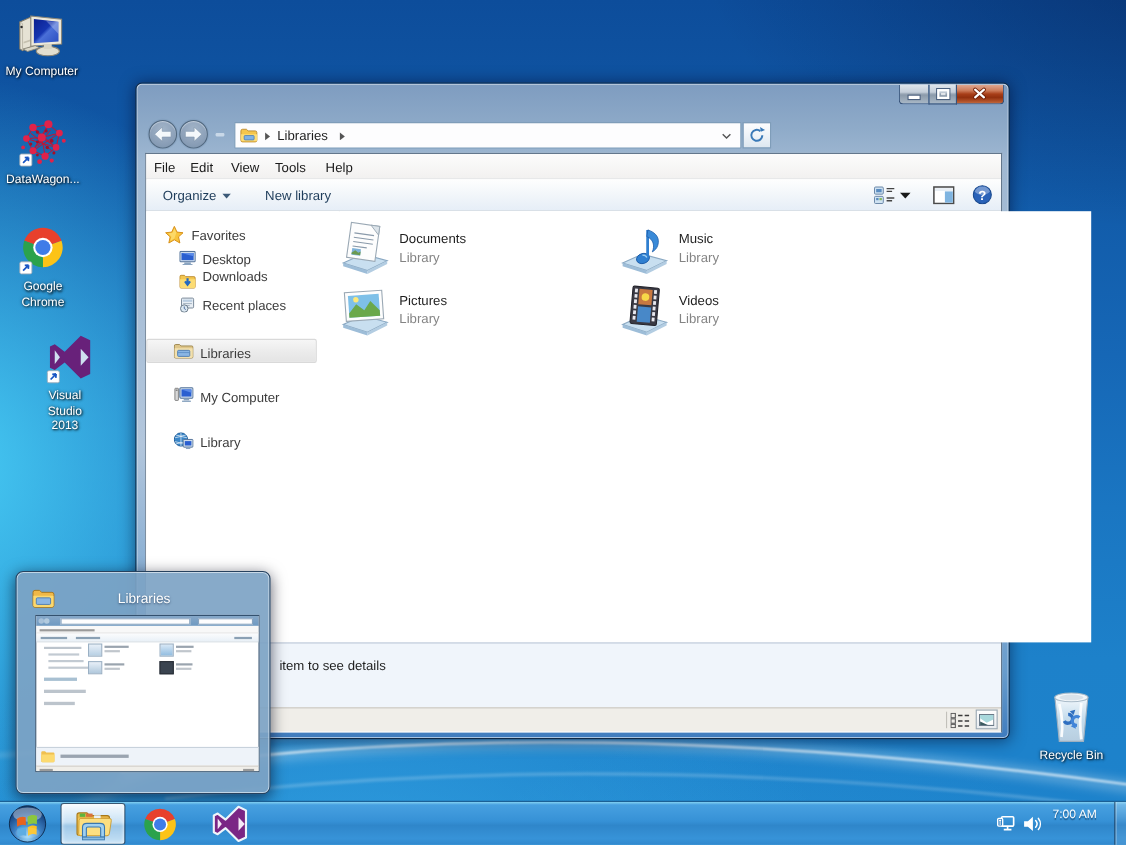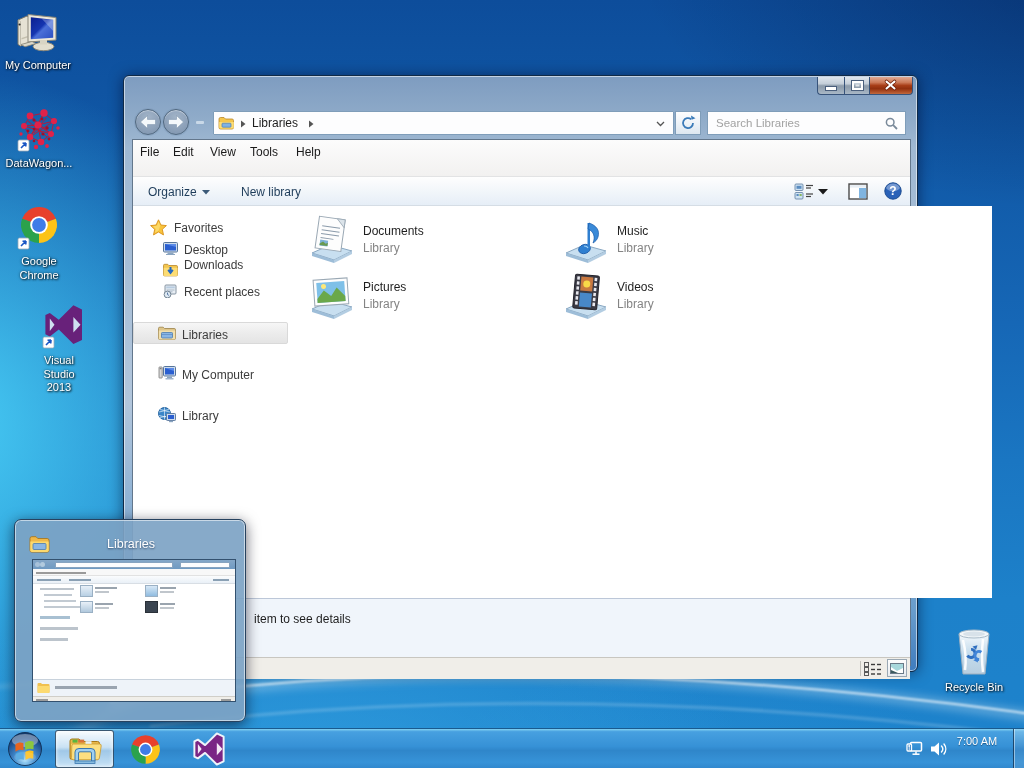--- a/index.html
+++ b/index.html
@@ -38,21 +38,21 @@
   border:1px solid #51687f; box-shadow:inset 0 1px 1px rgba(255,255,255,0.45), 0 0 0 1px rgba(120,150,180,0.35); }
 #addrbox { position:absolute; left:89px; top:3px; width:461px; height:24px; background:#fdfdfe;
   border:1px solid #7f9db9; border-radius:1px; }
 #refreshbtn { position:absolute; left:551px; top:3px; width:26px; height:24px;
   background:linear-gradient(180deg,#fdfdfe,#eef3f8 50%,#dde7f0); border:1px solid #7f9db9; }
 #searchbox { position:absolute; left:583px; top:3px; width:199px; height:24px; background:#fdfdfe;
   border:1px solid #7f9db9; }
 
 #client { position:absolute; left:8px; top:63px; width:779px; height:527px; background:#fff;
   border:1px solid #63778c; border-bottom:none; }
-#menubar { height:37px; background:linear-gradient(180deg,#fcfcfc,#f2f1f0); border-bottom:1px solid #e2e3e4;
+#menubar { height:23px; background:linear-gradient(180deg,#fcfcfc,#f2f1f0); border-bottom:1px solid #e2e3e4;
   font-size:12px; color:#1a1a1a; display:flex; align-items:center; }
 
 #cmdbar { height:29px; background:linear-gradient(180deg,#fefefe 0%,#f2f6fa 50%,#e6eef7 100%);
   border-bottom:1px solid #d5dde5; position:relative; font-size:12px; color:#1e3c5a; }
 #main { position:relative; height:392px; background:#fff; }
 #navpane { position:absolute; left:0; top:0; width:176px; height:392px; background:#fff;
   border-right:1px solid #d6d6d6; font-size:12px; color:#3c3c3c; }
 #content { position:absolute; left:157px; top:0; width:702px; height:392px; background:#fff; }
 #details { height:59px; background:#f0f5fb; border-top:1px solid #bcc7d8; position:relative;
   font-size:12px; color:#1e1e1e; }
@@ -261,27 +261,20 @@
       <svg width="9" height="6" style="position:absolute;right:8px;top:9px;">
           <path d="M1 1 L4.5 4.5 L8 1" fill="none" stroke="#555" stroke-width="1.3"></path>
         </svg>
     </div>
     <div id="refreshbtn">
         <svg width="16" height="16" style="position:absolute;left:4px;top:3px;" viewBox="0 0 16 16">
           <path d="M13 8 a5 5 0 1 1 -1.8 -3.8" fill="none" stroke="#3a7ab8" stroke-width="1.8"></path>
           <path d="M11 0.5 L11.6 4.8 L15.5 3.2 Z" fill="#3a7ab8"></path>
         </svg>
       </div>
-    <div id="searchbox">
-      <span style="position:absolute;left:8px;top:5px;font-size:11.5px;color:#a2a2a2;">Search Libraries</span>
-      <svg width="13" height="13" style="position:absolute;right:7px;top:5px;" viewBox="0 0 13 13">
-          <circle cx="5.2" cy="5.2" r="3.8" fill="none" stroke="#7a8a9a" stroke-width="1.5"></circle>
-          <line x1="8.2" y1="8.2" x2="12" y2="12" stroke="#7a8a9a" stroke-width="1.8"></line>
-        </svg>
-    </div>
   </div>
   <div id="client">
     <div id="menubar" style="position:relative;">
         <span style="position:absolute;left:7px;top:5px;">File</span>
         <span style="position:absolute;left:40px;top:5px;">Edit</span>
         <span style="position:absolute;left:77px;top:5px;">View</span>
         <span style="position:absolute;left:117px;top:5px;">Tools</span>
         <span style="position:absolute;left:163px;top:5px;">Help</span>
       </div>
     <div id="cmdbar">

